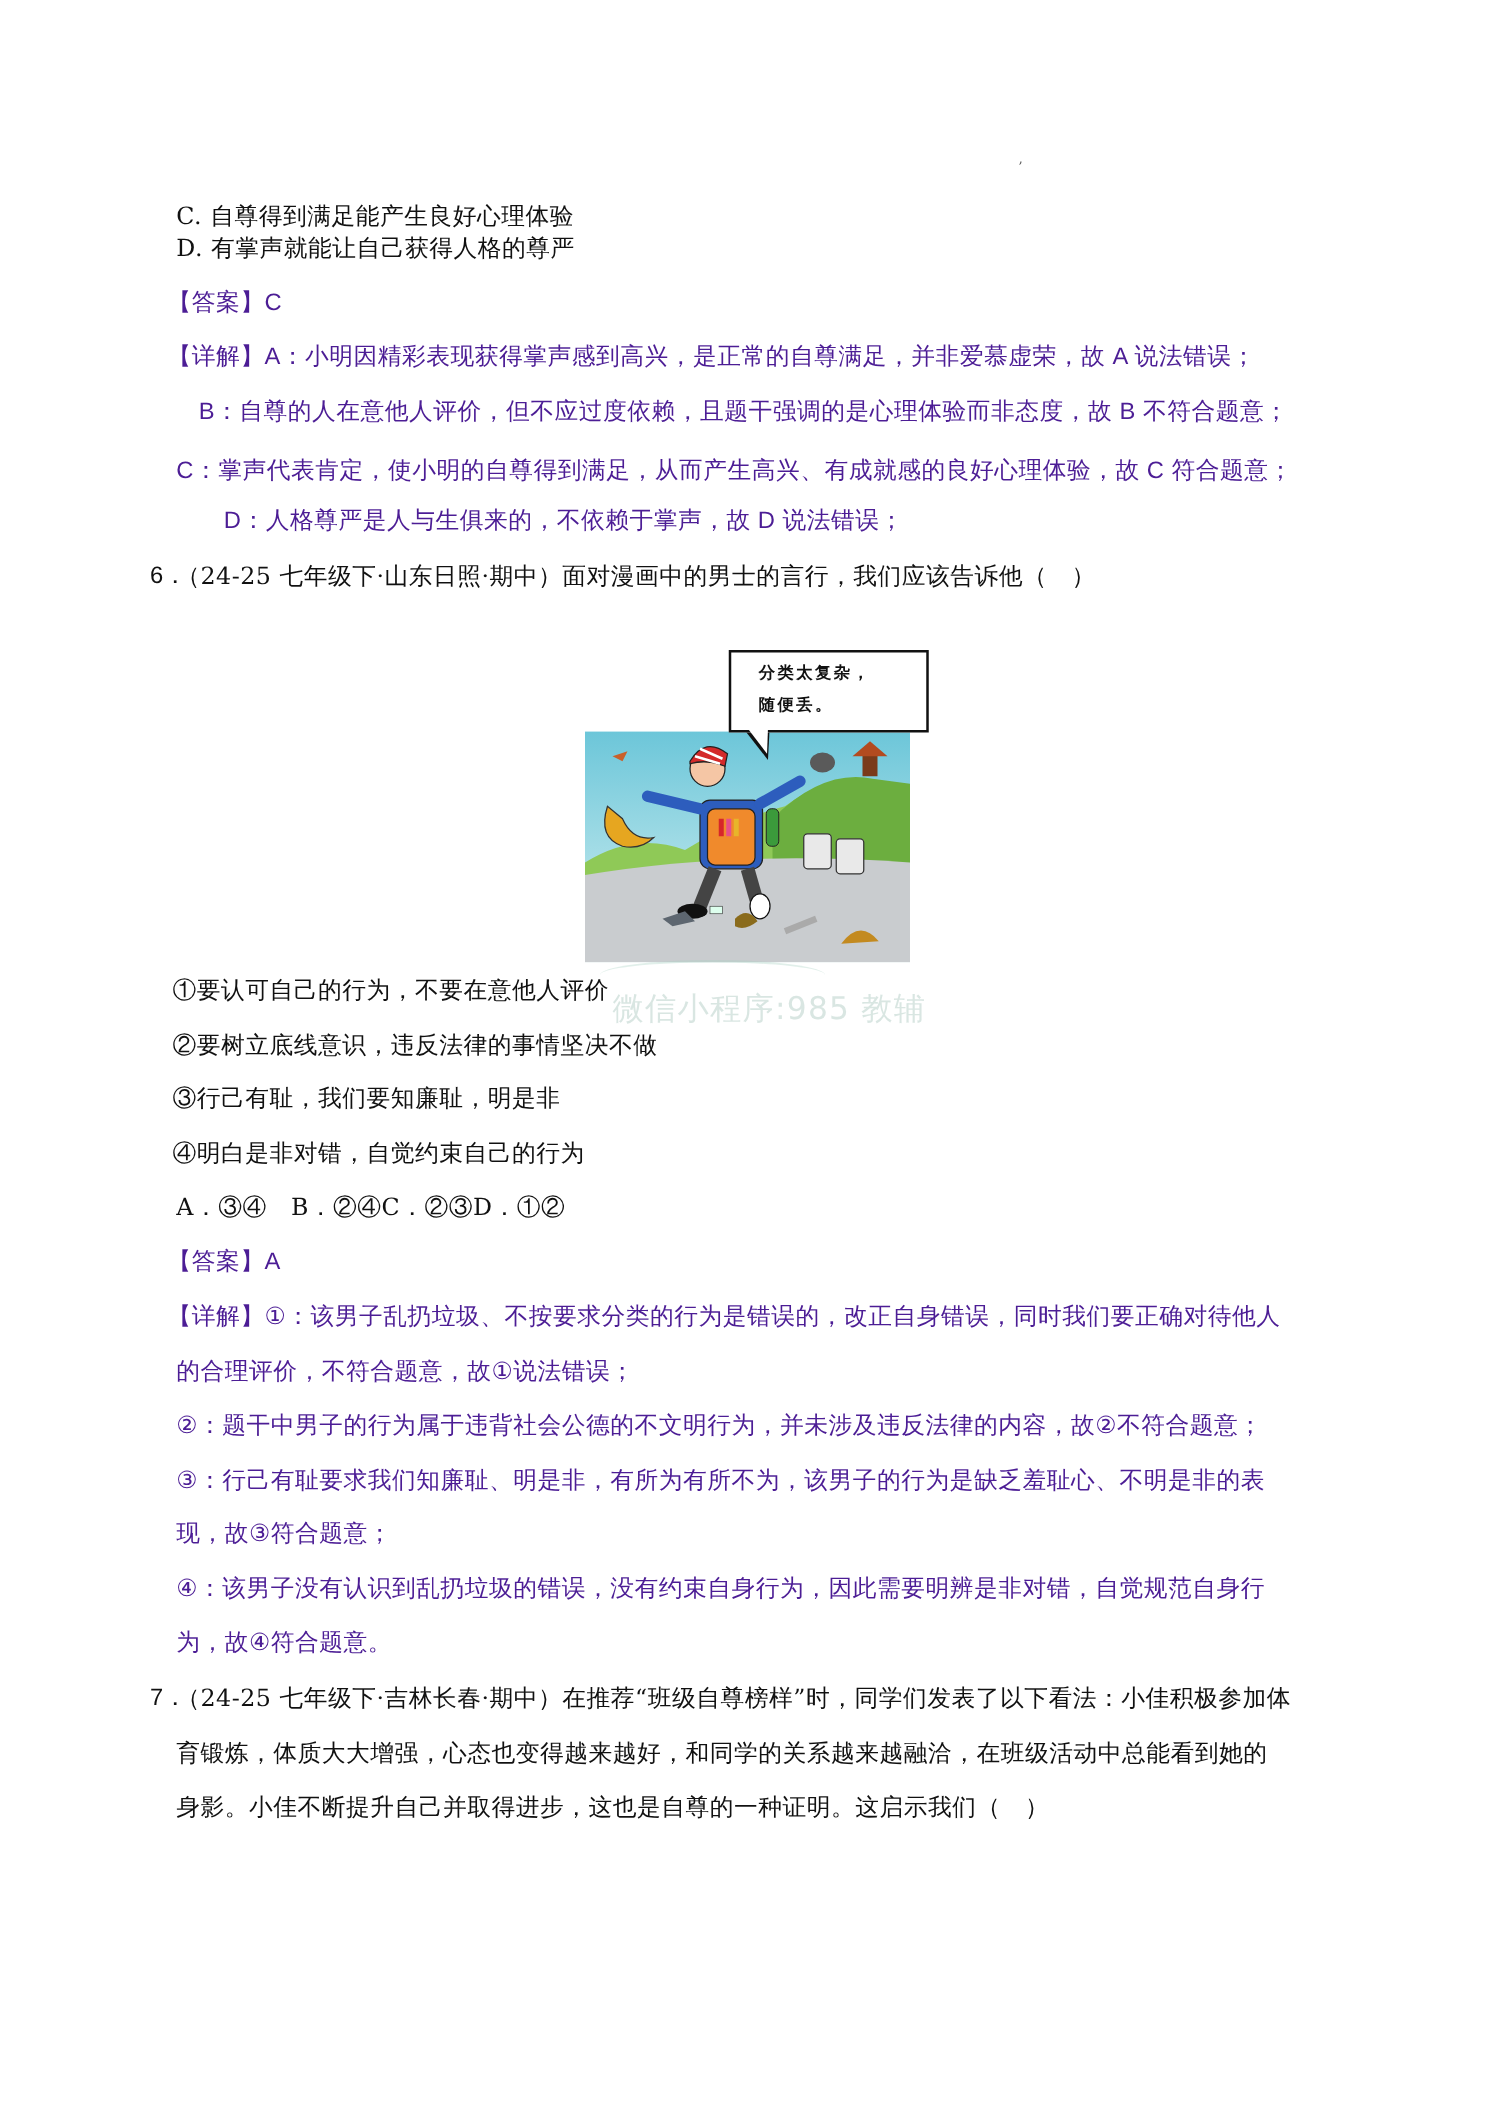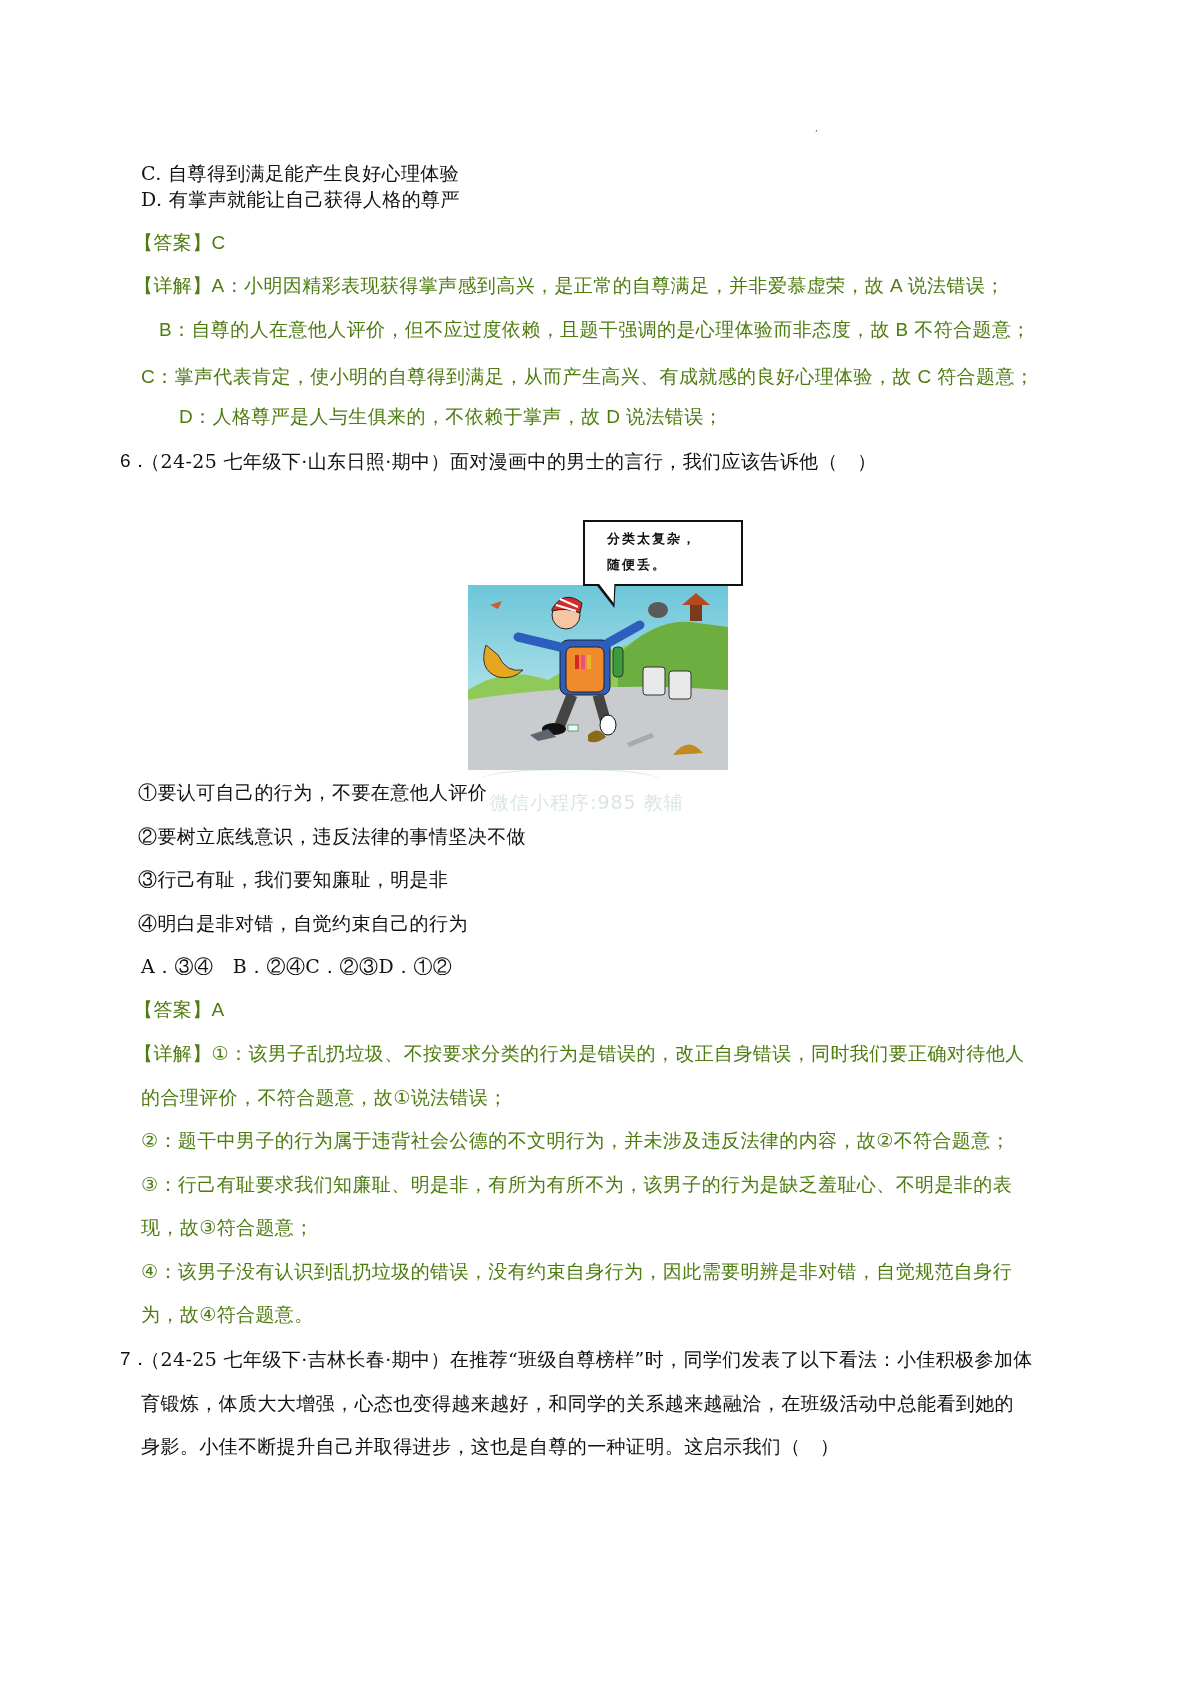--- a/index.html
+++ b/index.html
@@ -6,21 +6,21 @@
   body {
     width: 1190px; height: 1683px; position: relative; overflow: hidden;
     font-family: "DejaVu Serif", "Liberation Serif", serif;
     color: #111111;
   }
   .page { position: absolute; left: 0; top: 0; width: 1190px; height: 1683px; }
   .line {
     position: absolute; left: 141px; white-space: nowrap;
     font-size: 19px; line-height: 26px; letter-spacing: 0.4px;
   }
-  .red { color: #4d7c0f; font-family: "Liberation Sans", "DejaVu Sans", sans-serif; }
+  .red { color: #4c1d95; font-family: "Liberation Sans", "DejaVu Sans", sans-serif; }
   .black { color: #111111; }
   .qnum { position: absolute; left: 120px; font-size: 19px; line-height: 26px; font-family: "Liberation Sans", sans-serif; }
   .tick { position: absolute; left: 815px; top: 122px; font-size: 10px; color: #555; }
   .cartoon {
     position: absolute; left: 468px; top: 585px; width: 260px; height: 185px;
     overflow: hidden; border: 0;
   }
   .bubble {
     position: absolute; left: 583px; top: 520px; width: 160px; height: 66px;
     border: 2px solid #111; background: #fff; box-sizing: border-box;
@@ -31,21 +31,21 @@
     position: absolute; left: 600px; top: 584px; width: 0; height: 0;
     border-left: 10px solid transparent; border-right: 10px solid transparent;
     border-top: 24px solid #111; transform: skewX(20deg);
   }
   .bubble-tail-in {
     position: absolute; left: 602px; top: 583px; width: 0; height: 0;
     border-left: 8px solid transparent; border-right: 8px solid transparent;
     border-top: 20px solid #fff; transform: skewX(20deg);
   }
   .watermark {
-    position: absolute; left: 490px; top: 790px; font-size: 19px; color: rgba(170,200,190,0.45);
+    position: absolute; left: 490px; top: 790px; font-size: 25px; color: rgba(170,200,190,0.45);
     font-family: "DejaVu Sans", sans-serif; letter-spacing: 1px;
   }
   .wm-book {
     position: absolute; left: 480px; top: 768px; width: 180px; height: 22px;
     border-top: 2px solid rgba(170,210,195,0.35); border-radius: 50% 50% 0 0;
   }
 </style>
 </head>
 <body>
 

